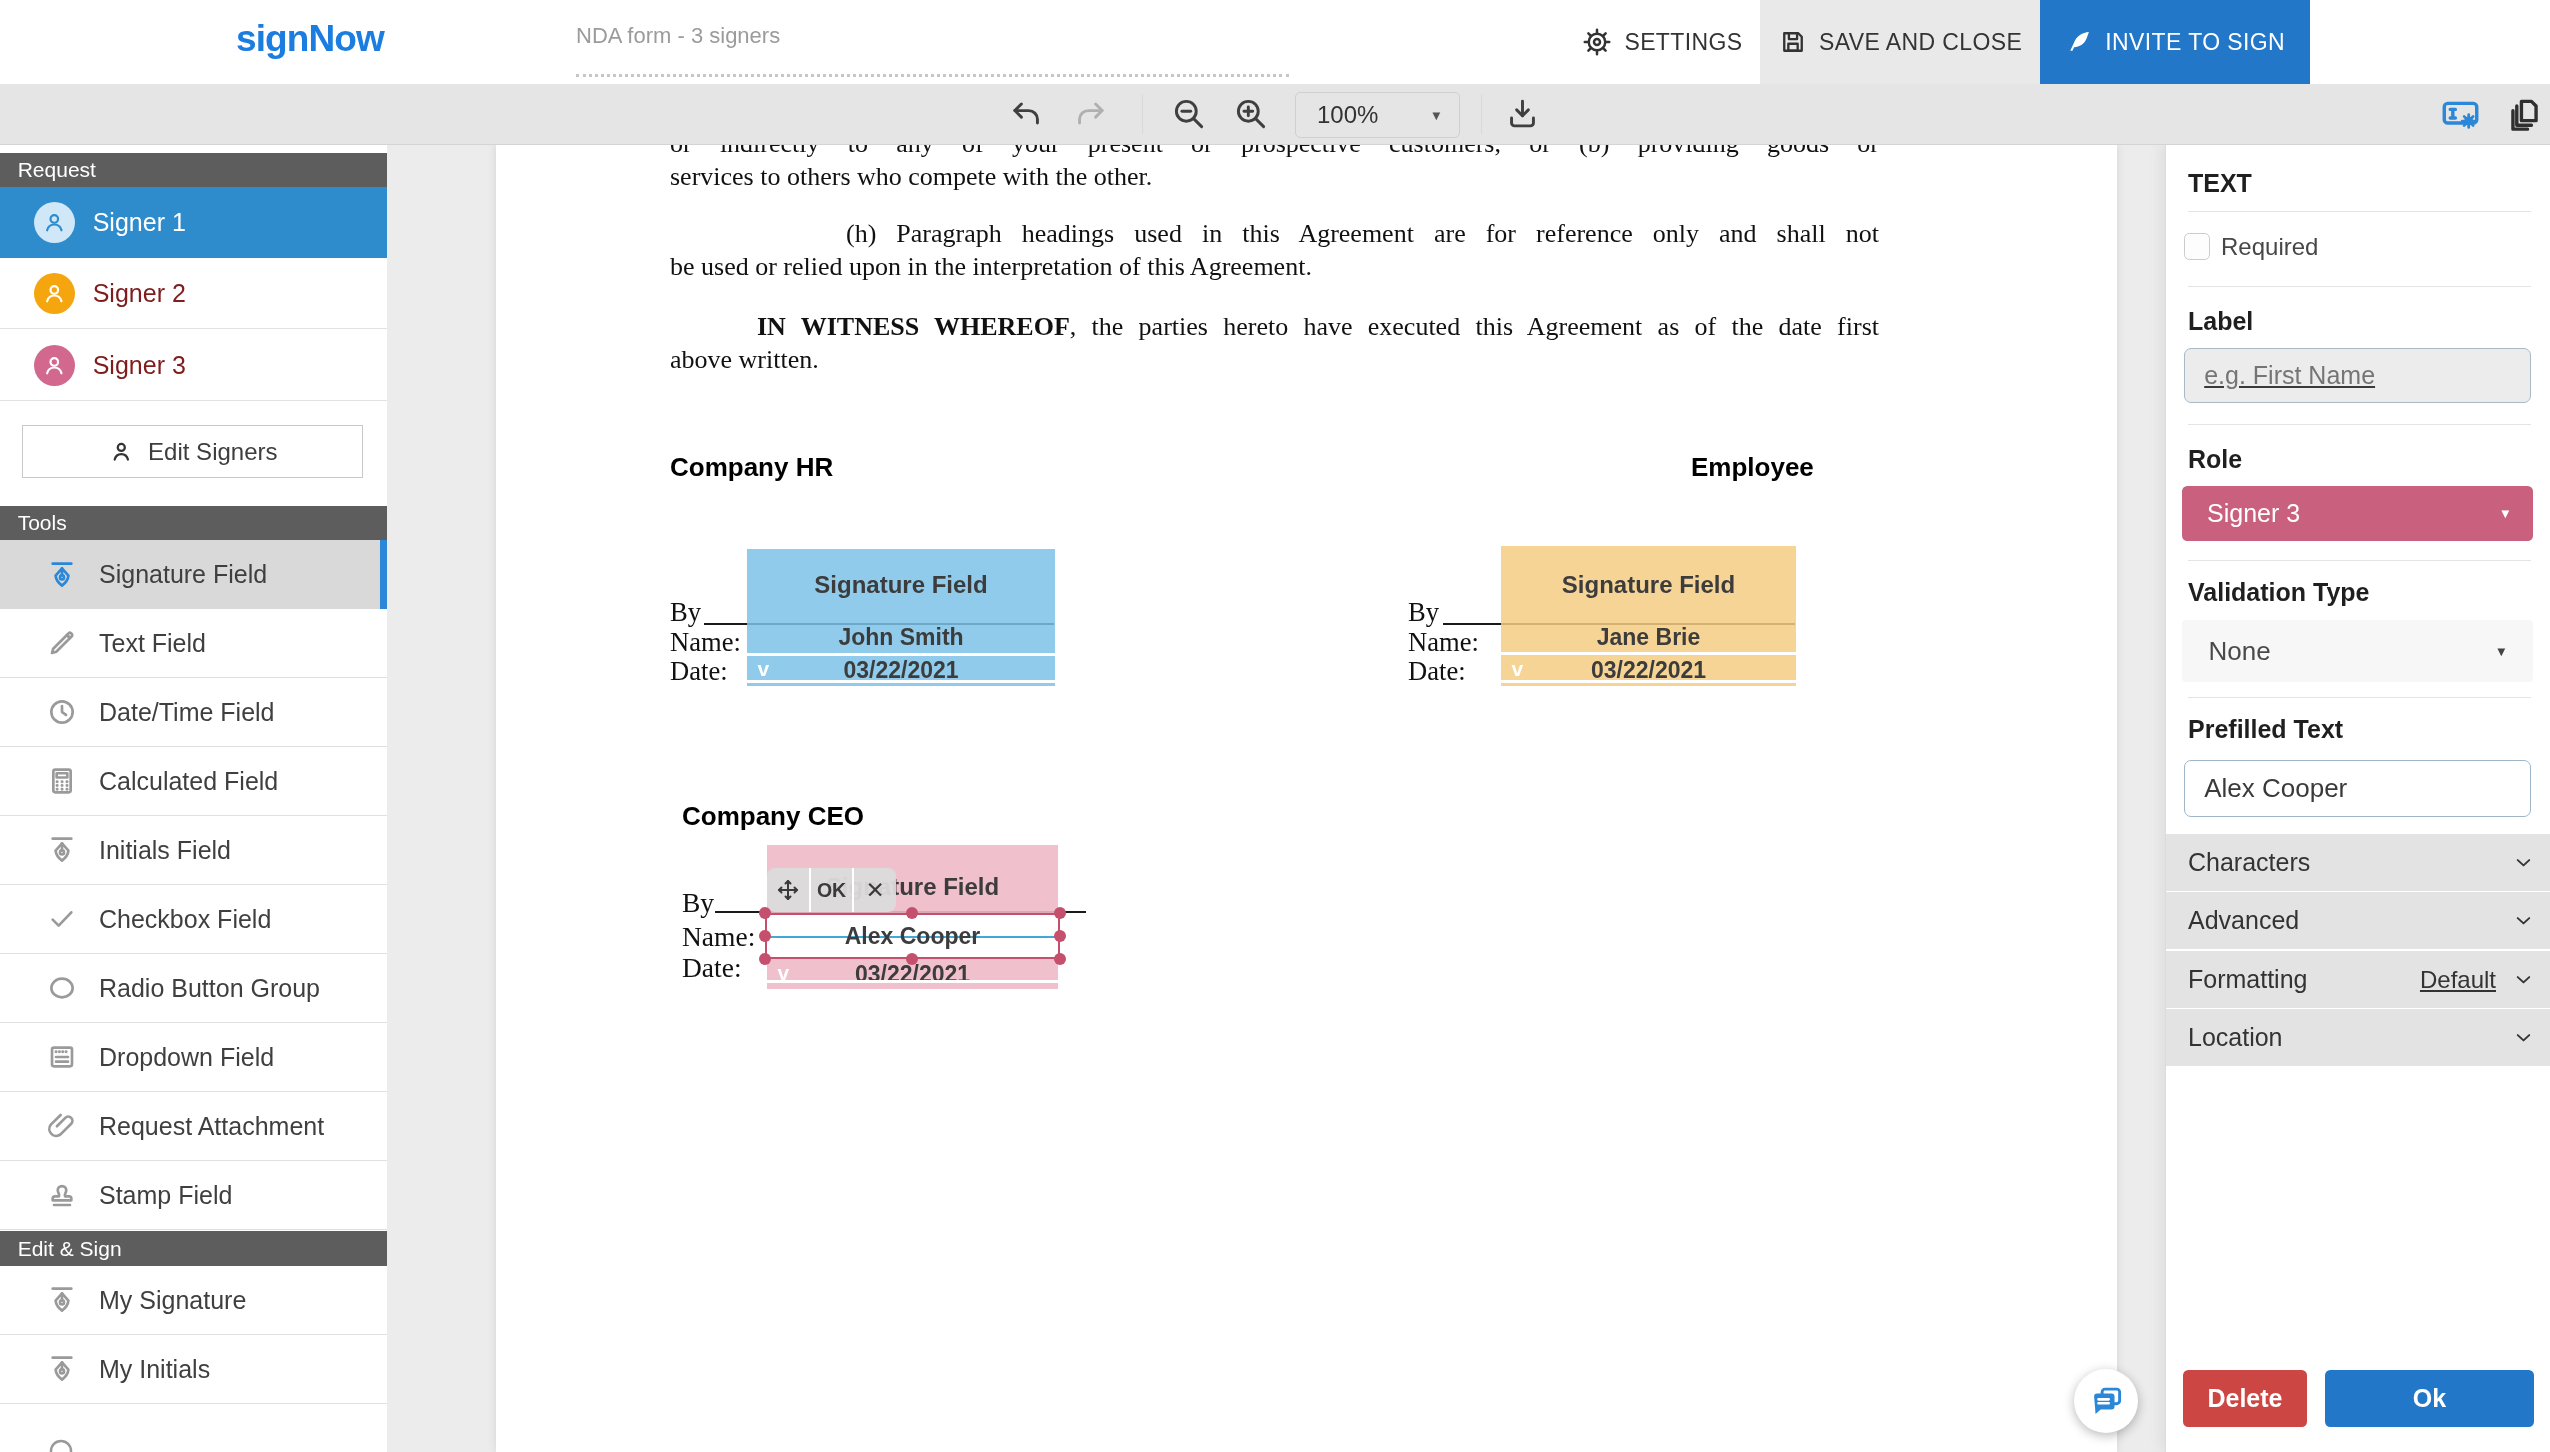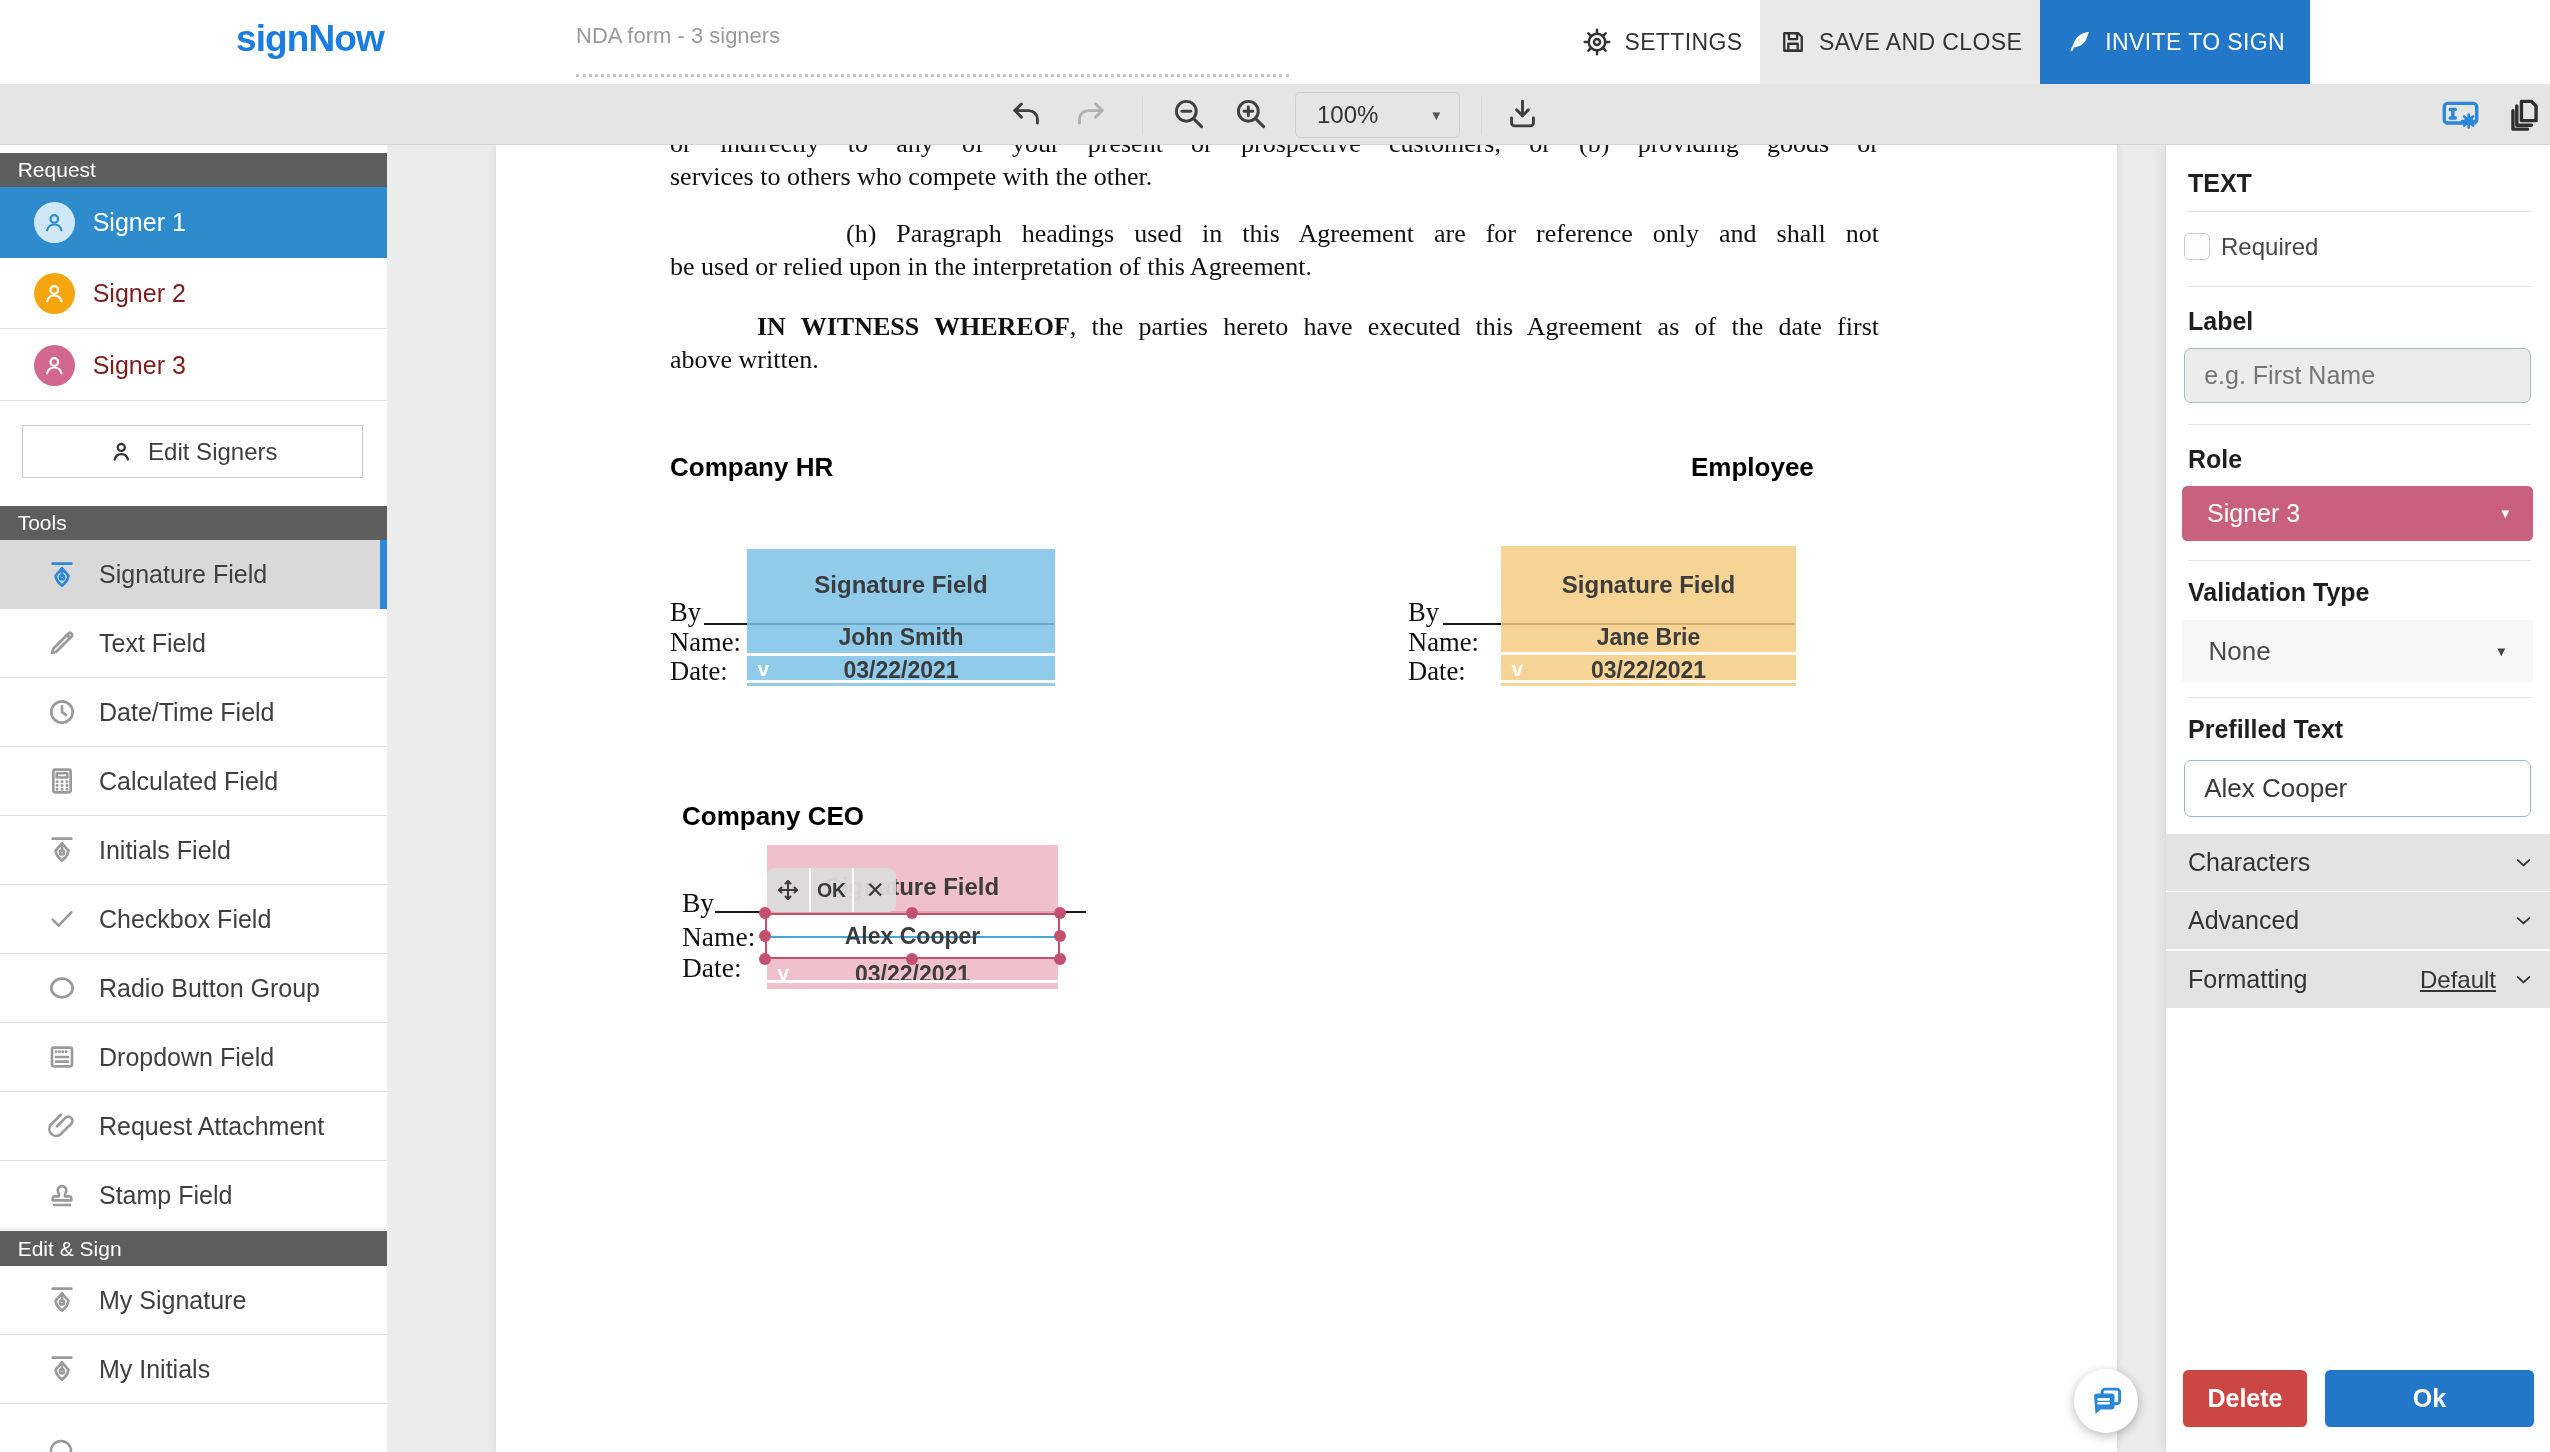--- a/index.html
+++ b/index.html
@@ -381,21 +381,21 @@
 
 <div class="panel">
   <div class="p-hdr" style="top:25px">TEXT</div>
   <div class="p-div" style="top:67px"></div>
 
   <div class="p-check" style="top:89px"></div>
   <div class="p-lab" style="left:55px;top:89px">Required</div>
   <div class="p-div" style="top:142px"></div>
 
   <div class="p-hdr" style="top:163px">Label</div>
-  <input class="p-input" style="top: 204px; background: rgb(236, 236, 236); border: 1.8px solid rgb(169, 186, 198); color: rgb(58, 58, 58);" placeholder="e.g. First Name">
+  <input class="p-input" style="top: 204px; background: rgb(236, 236, 236); border: 1.8px solid rgb(169, 186, 198); color: rgb(58, 58, 58); text-decoration: underline;" placeholder="e.g. First Name">
   <div class="p-div" style="top:280px"></div>
 
   <div class="p-hdr" style="top:301px">Role</div>
   <div class="rolebtn" style="top:342px">
     <span class="rv">Signer 3</span>
     <span class="caret">▼</span>
   </div>
   <div class="p-div" style="top:416px"></div>
 
   <div class="p-hdr" style="top:434px">Validation Type</div>
@@ -420,20 +420,26 @@
         <path d="M6 9.5l6 5.5 6-5.5"></path>
       </svg>
   </div>
   <div class="acc" style="top:807px">
     <span class="alabel">Formatting</span>
     <span class="aval">Default</span>
     <svg class="ic chev" viewBox="0 0 24 24">
         <path d="M6 9.5l6 5.5 6-5.5"></path>
       </svg>
   </div>
+  <div class="acc" style="top:865px">
+    <span class="alabel">Location</span>
+    <svg class="ic chev" viewBox="0 0 24 24">
+        <path d="M6 9.5l6 5.5 6-5.5"></path>
+      </svg>
+  </div>
 
   <button class="pbtn" style="left:17px;top:1226px;width:124px;background:#cc4743">Delete</button>
   <button class="pbtn" style="left:159px;top:1226px;width:209px;background:#2377c8">Ok</button>
 </div>
 
 <div class="chatfab">
   <svg class="ic" width="35" height="35" viewBox="0 0 24 24">
     <rect x="9" y="3.5" width="12" height="10" rx="2"></rect>
     <path d="M3.5 8.5a2 2 0 012-2h10a2 2 0 012 2v7a2 2 0 01-2 2H8l-3.5 3z" fill="currentColor" stroke="none"></path>
     <path d="M6.5 10.5h7M6.5 13.2h7" stroke="#fff" stroke-width="1.8"></path>

